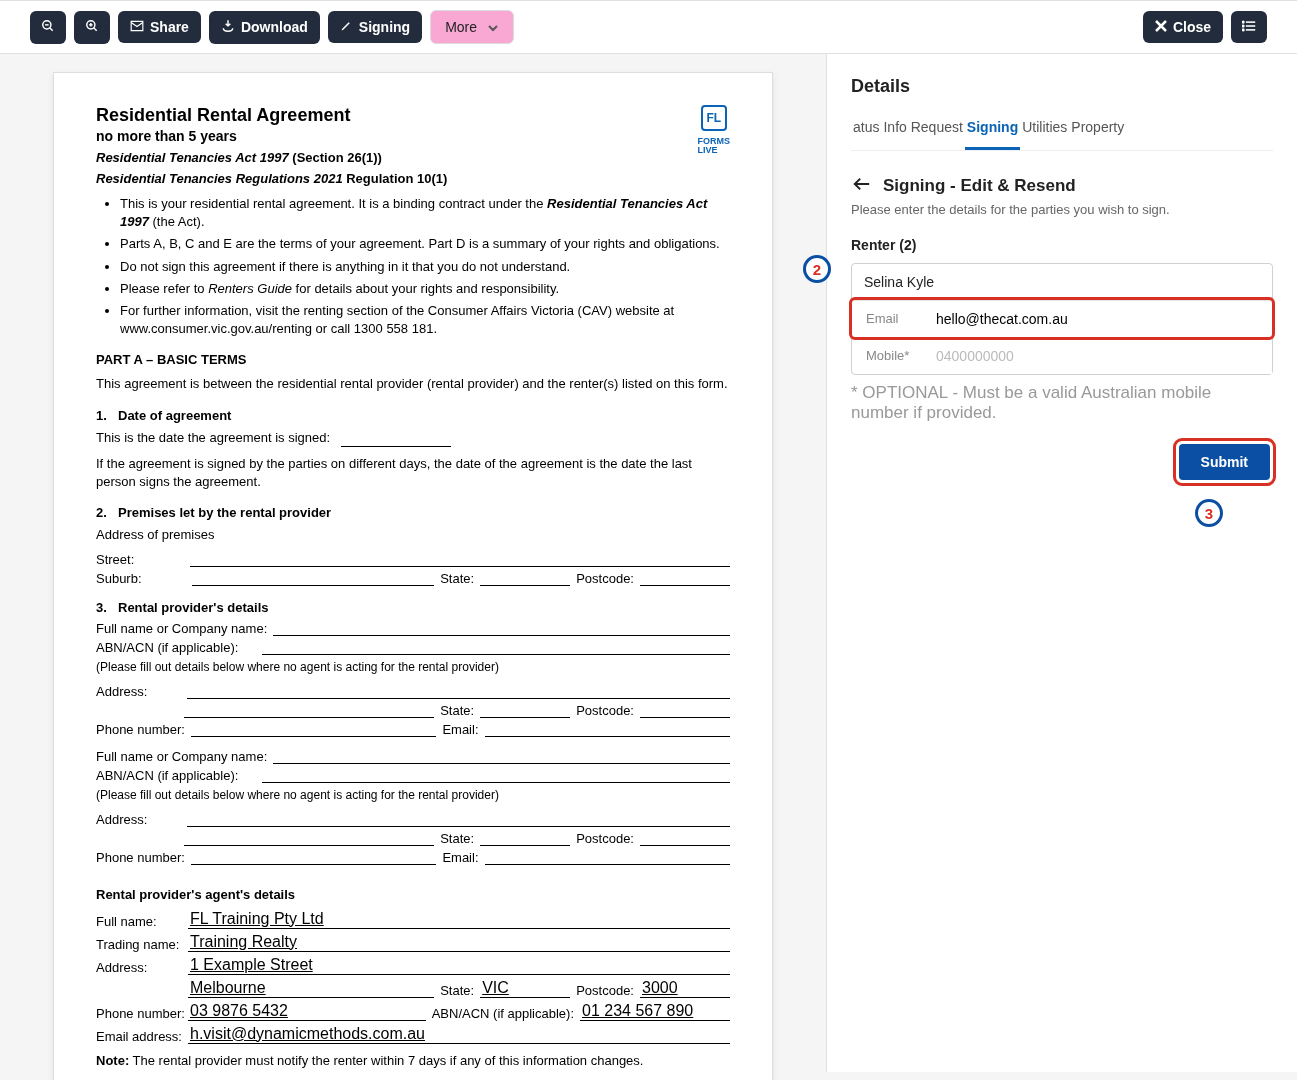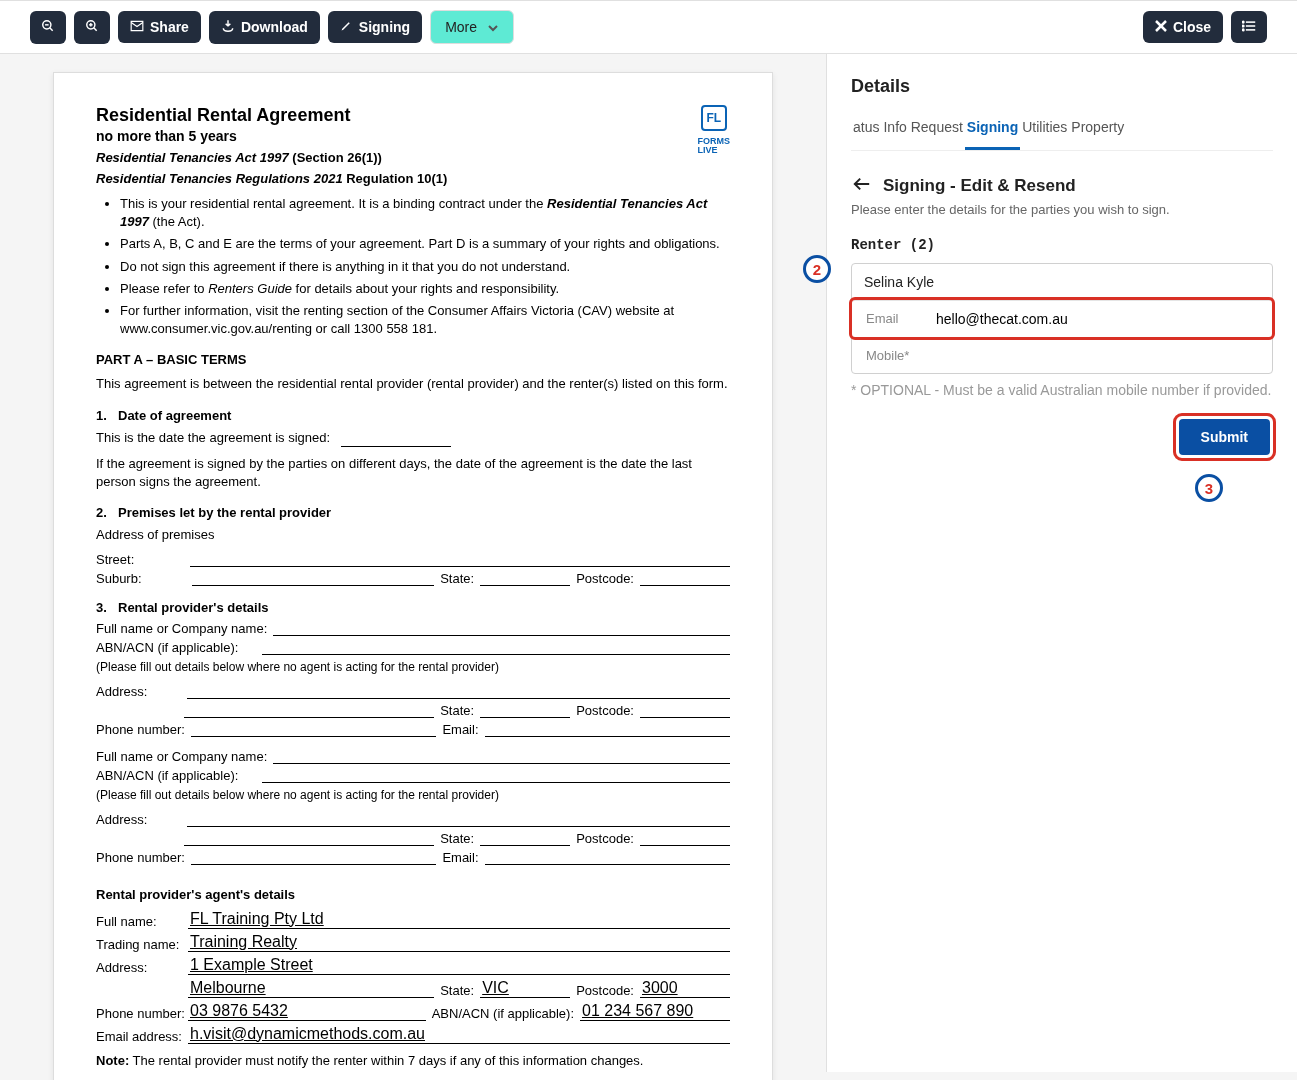--- a/index.html
+++ b/index.html
@@ -26,21 +26,21 @@
     padding: 8px 12px;
     font-size: 14px;
     font-weight: 600;
     display: flex;
     align-items: center;
     gap: 6px;
     cursor: pointer;
   }
   .tb-btn.icon-only { padding: 8px 12px; width: 36px; justify-content: center;}
   .tb-more {
-    background: #5eead4;
+    background: #f9a8d4;
     color: #222;
     border: 1px solid #ddd;
     border-radius: 6px;
     padding: 8px 14px;
     font-size: 14px;
     display: flex;
     align-items: flex-end;
     gap: 10px;
     cursor: pointer;
   }
@@ -117,31 +117,31 @@
     padding: 16px 24px 24px 24px;
   }
   .sb-title { font-size: 18px; font-weight: 700; margin-bottom: 14px; margin-top:6px;}
   .tabs { display:flex; border-bottom:1px solid #eee; font-size:14px; margin-bottom:24px;}
   .tab { padding: 8px 2px 12px 2px; color:#555; cursor:pointer; font-weight:500;}
   .tab.active { color:#0a63b5; border-bottom:3px solid #0a63b5; font-weight:600;}
   .sb-header { display:flex; align-items:center; gap:10px; margin-bottom:6px;}
   .sb-header h3 { font-size:17px; font-weight:700;}
   .back-btn { cursor:pointer; padding:2px;}
   .sb-desc { color:#666; font-size:13px; margin-bottom:20px;}
-  .party-label { font-size:14px; font-weight:600; margin-bottom:10px;font-family:Liberation Mono, monospace;}
+  .party-label { font-size:14px; font-weight:600; margin-bottom:10px;}
   .party-box { border:1px solid #d0d0d0; border-radius:4px; }
   .party-box .name-row { padding:10px 12px; font-size:14px;}
   .field-row { display:flex; border-top:1px solid #e5e5e5; }
   .field-row .flabel { width:72px; padding:10px 0 10px 14px; color:#888; font-size:13px;}
   .field-row input {
     flex:1; border:none; padding:10px 12px; font-size:14px; outline:none;
   }
   .field-row input::placeholder { color:#bbb;}
   .highlight-red { outline:3px solid #d93025; border-radius:3px; }
-  .opt-note { font-size:14px; color:#999; margin-top:8px;}
+  .opt-note { font-size:17px; color:#999; margin-top:8px;}
   .submit-wrap { display:flex; justify-content:flex-end; margin-top:18px;}
   .submit-btn {
     background:#0a4fa3; color:#fff; border:none; border-radius:4px;
     padding:10px 22px; font-weight:600; font-size:14px; cursor:pointer;
   }
   .callout {
     position:absolute;
     width:28px;height:28px;border:3px solid #0a4fa3;border-radius:50%;
     background:#fff;color:#d93025;font-weight:700;font-size:15px;
     display:flex;align-items:center;justify-content:center;
@@ -377,20 +377,21 @@
     <div class="rel">
       <div class="callout" style="left:-48px;top:-8px">2</div>
       <div class="party-box">
         <div class="name-row">Selina Kyle</div>
         <div class="field-row highlight-red">
           <div class="flabel">Email</div>
           <input type="text" value="hello@thecat.com.au" style="">
         </div>
         <div class="field-row">
           <div class="flabel">Mobile*</div>
+          <input type="text" placeholder="0400000000" style="">
         </div>
       </div>
     </div>
     <div class="opt-note">* OPTIONAL - Must be a valid Australian mobile number if provided.</div>
 
     <div class="submit-wrap rel">
       <span class="highlight-red" style="padding:3px;border-radius:6px;display:inline-block;">
         <button class="submit-btn">Submit</button>
       </span>
       <div class="callout" style="right:50px;bottom:-44px">3</div>

